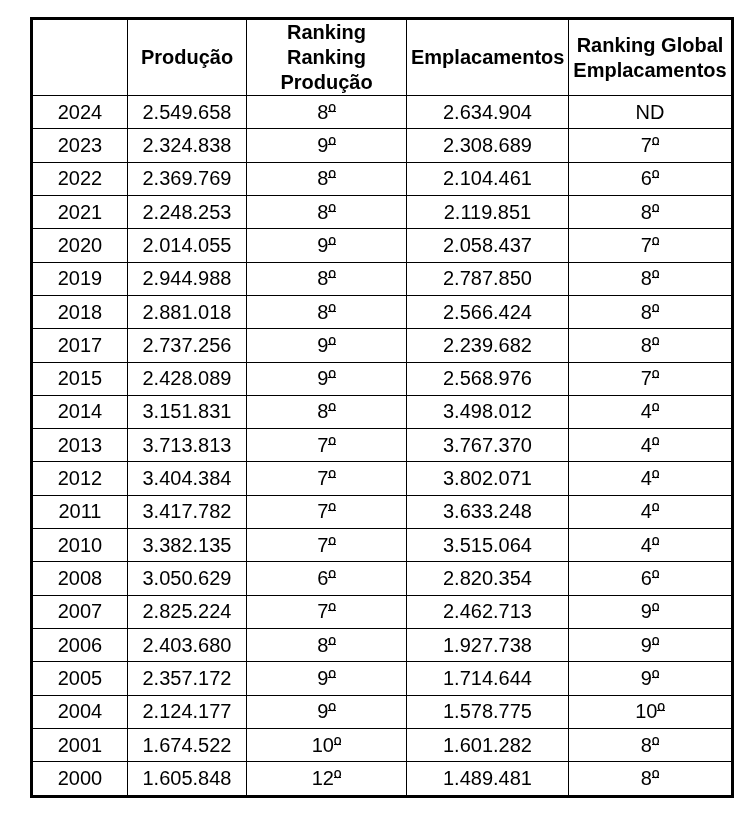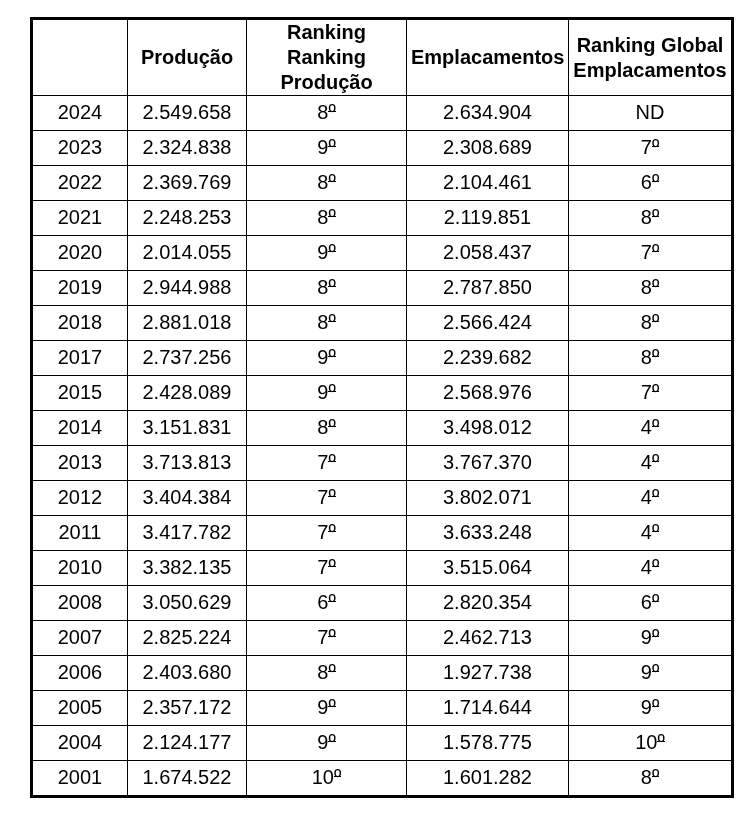--- a/index.html
+++ b/index.html
@@ -217,15 +217,22 @@
           <td>1.578.775</td>
           <td>10<span class="ord">º</span></td>
         </tr>
         <tr>
           <td>2001</td>
           <td>1.674.522</td>
           <td>10<span class="ord">º</span></td>
           <td>1.601.282</td>
           <td>8<span class="ord">º</span></td>
         </tr>
+        <tr>
+          <td>2000</td>
+          <td>1.605.848</td>
+          <td>12<span class="ord">º</span></td>
+          <td>1.489.481</td>
+          <td>8<span class="ord">º</span></td>
+        </tr>
       </tbody>
   </table>
 </div>
 
 </body></html>

